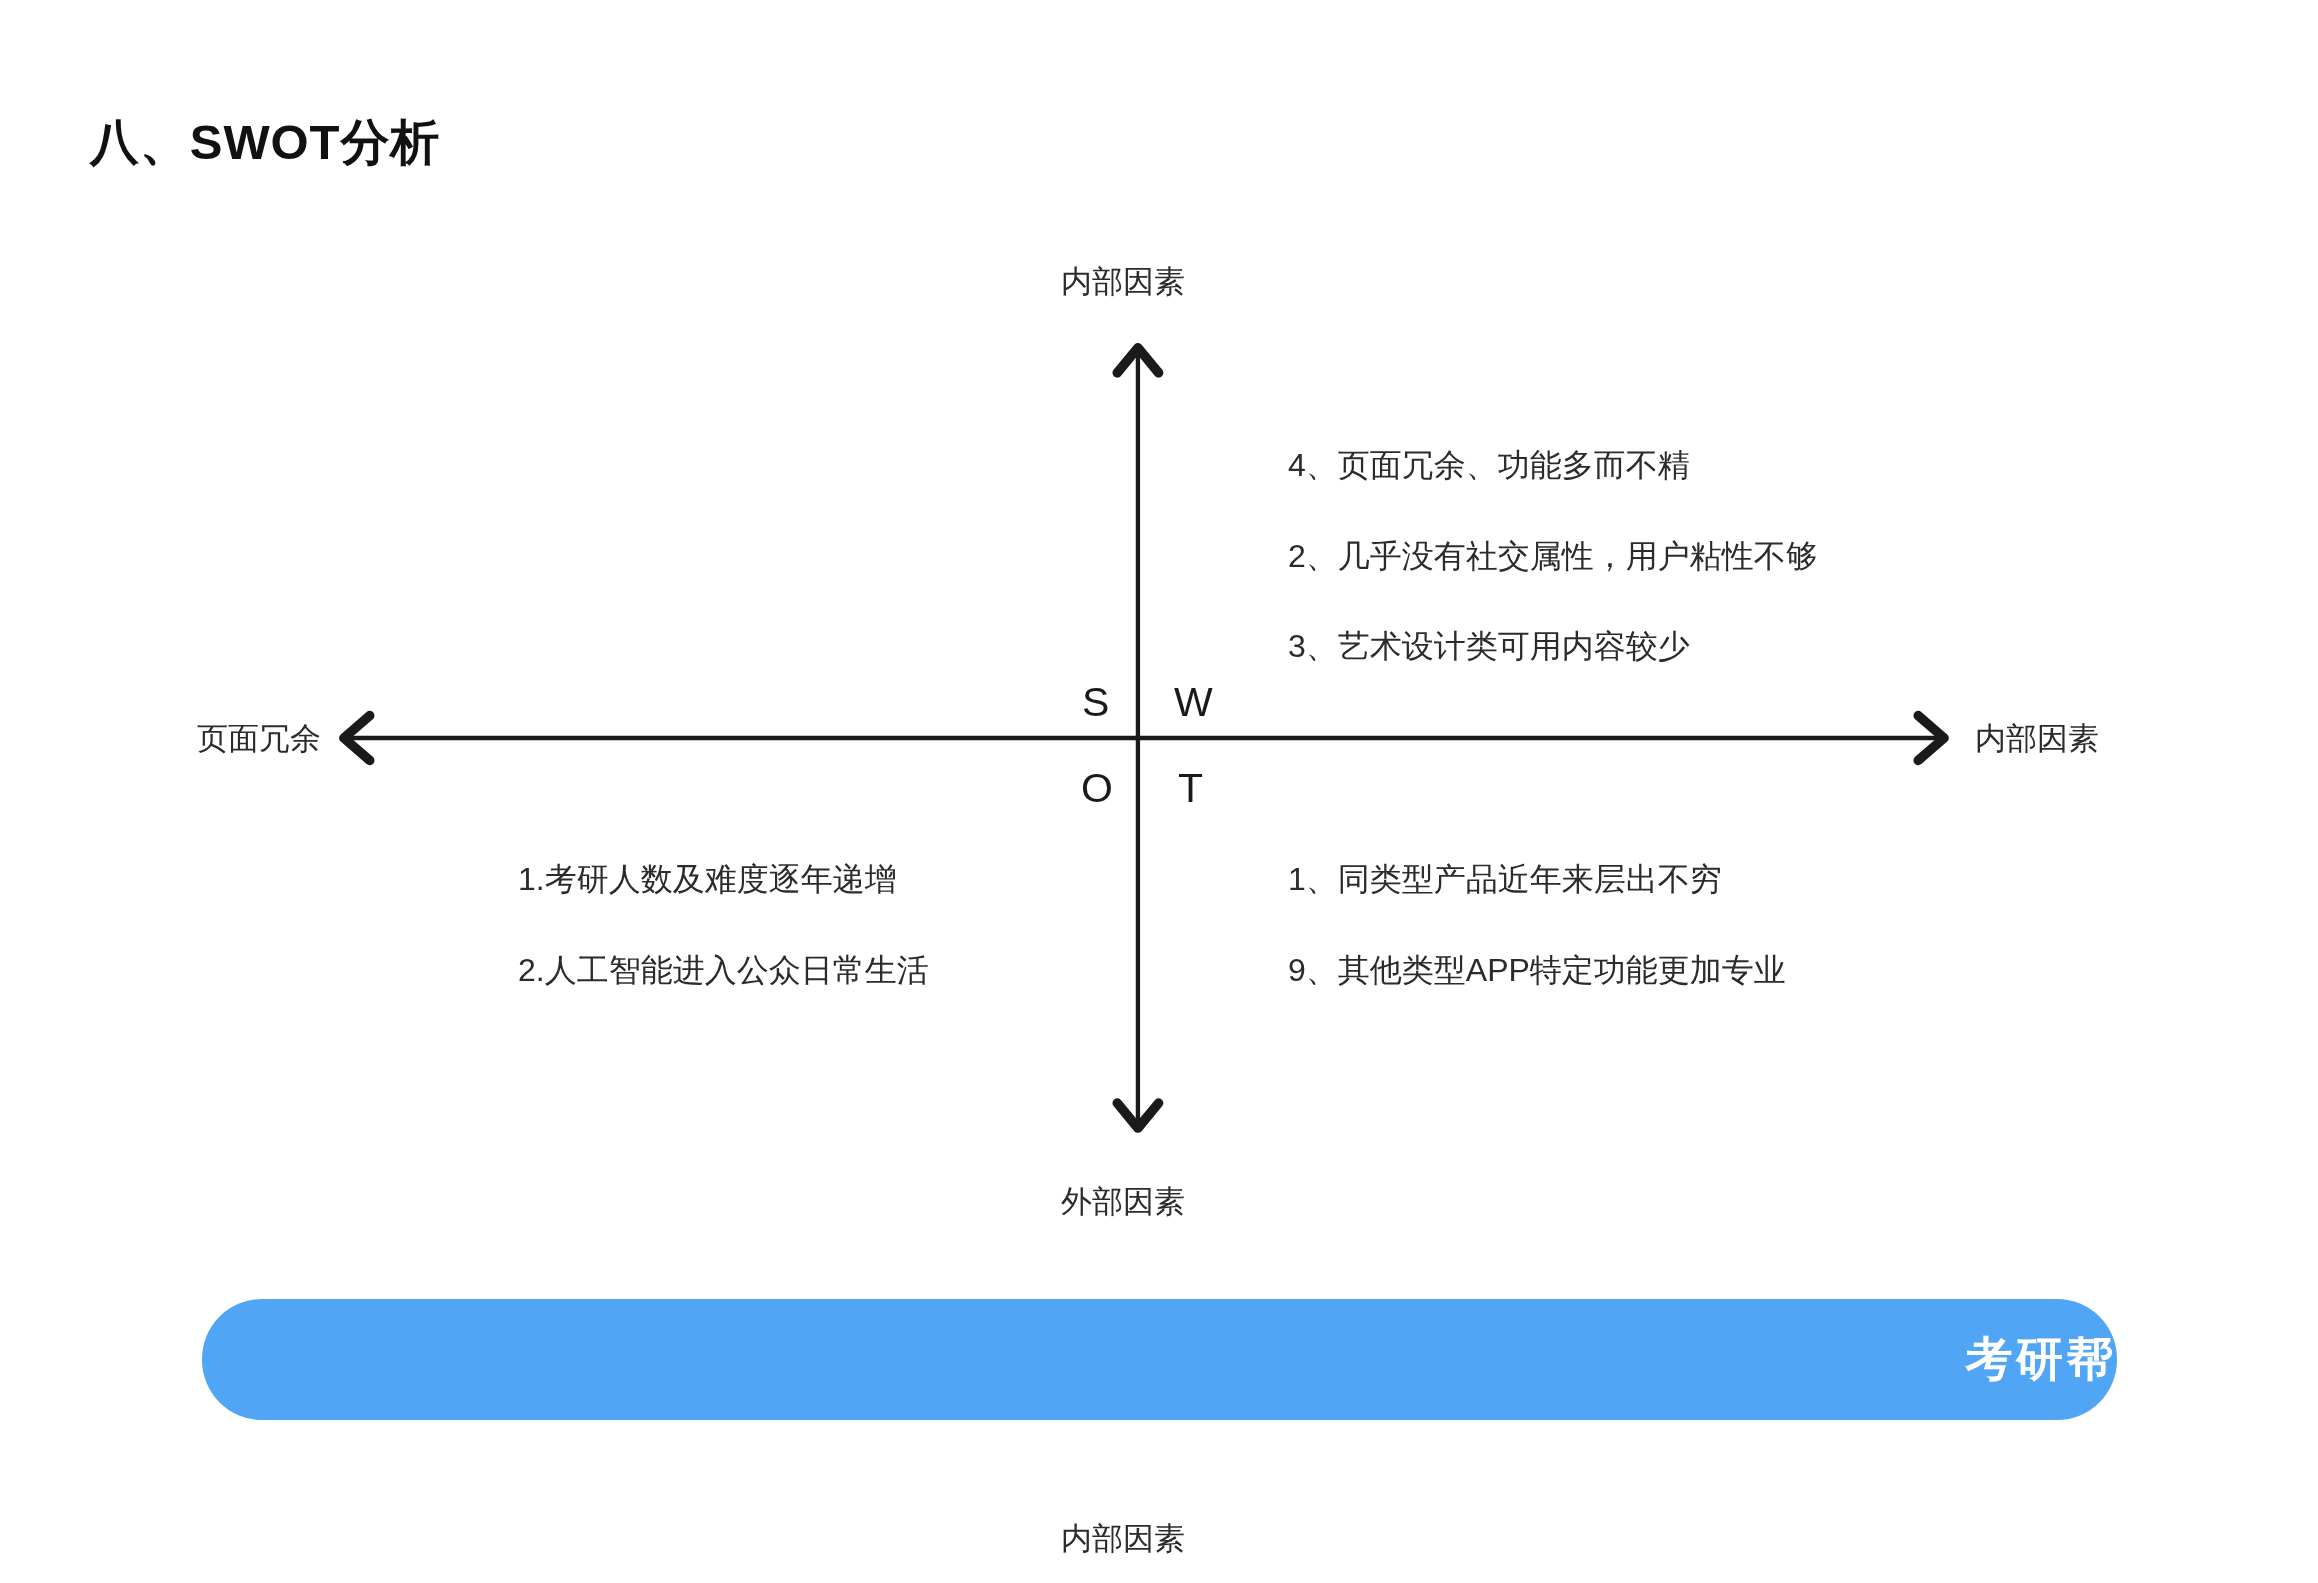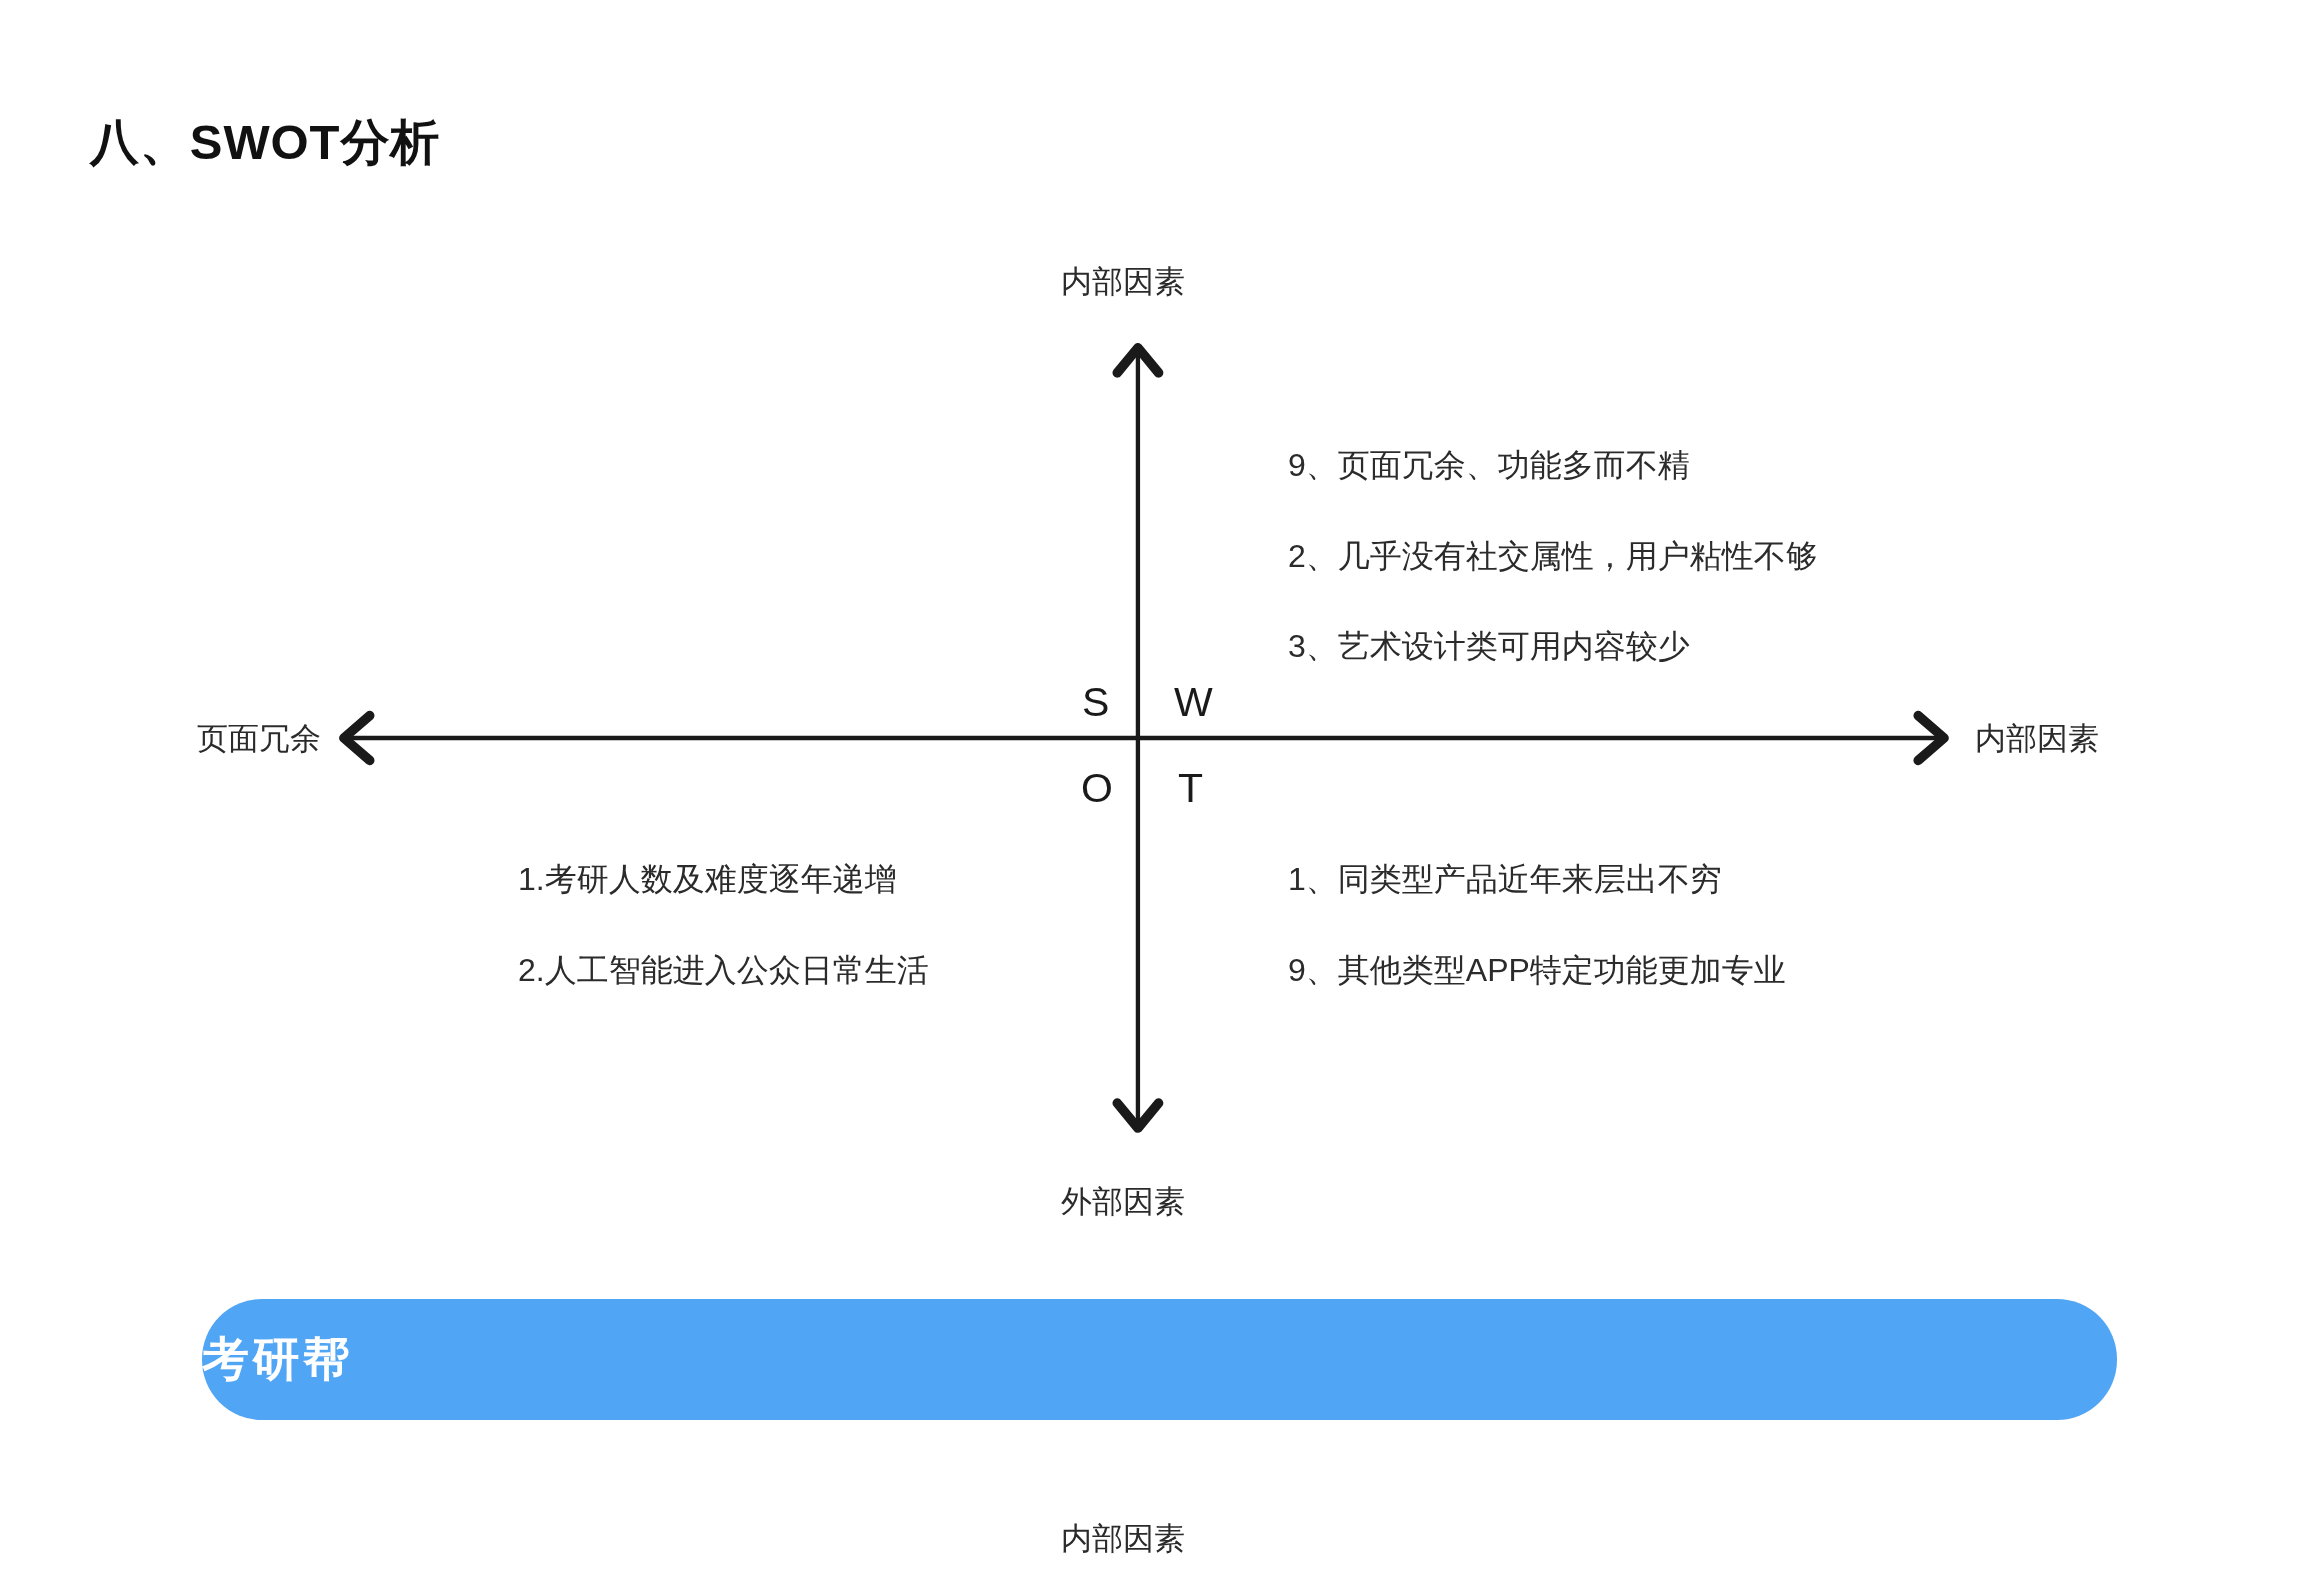--- a/index.html
+++ b/index.html
@@ -106,21 +106,21 @@
     position: absolute;
     left: 202px;
     top: 1299px;
     width: 1915px;
     height: 121px;
     border-radius: 60px;
     background: #51a5f5;
     border: none;
     display: flex;
     align-items: center;
-    justify-content: flex-start;
+    justify-content: flex-end;
     cursor: pointer;
     padding: 0;
   }
   #brand-button-label {
     color: #ffffff;
     font-size: 47px;
     font-weight: bold;
     letter-spacing: 3.5px;
     font-family: "Liberation Sans", "DejaVu Sans", sans-serif;
   }
@@ -162,21 +162,21 @@
   <div class="axis-label" id="axis-label-left">页面冗余</div>
   <div class="axis-label" id="axis-label-right">内部因素</div>
 
   <div class="quadrant-letter" id="letter-s">S</div>
   <div class="quadrant-letter" id="letter-w">W</div>
   <div class="quadrant-letter" id="letter-o">O</div>
   <div class="quadrant-letter" id="letter-t">T</div>
 
 
   <div class="quadrant" id="quadrant-weaknesses">
-    <div class="quadrant-item">9、页面冗余、功能多而不精</div>
+    <div class="quadrant-item">4、页面冗余、功能多而不精</div>
     <div class="quadrant-item">2、几乎没有社交属性，用户粘性不够</div>
     <div class="quadrant-item">3、艺术设计类可用内容较少</div>
   </div>
 
   <div class="quadrant" id="quadrant-opportunities">
     <div class="quadrant-item">1.考研人数及难度逐年递增</div>
     <div class="quadrant-item">2.人工智能进入公众日常生活</div>
   </div>
 
   <div class="quadrant" id="quadrant-threats">

